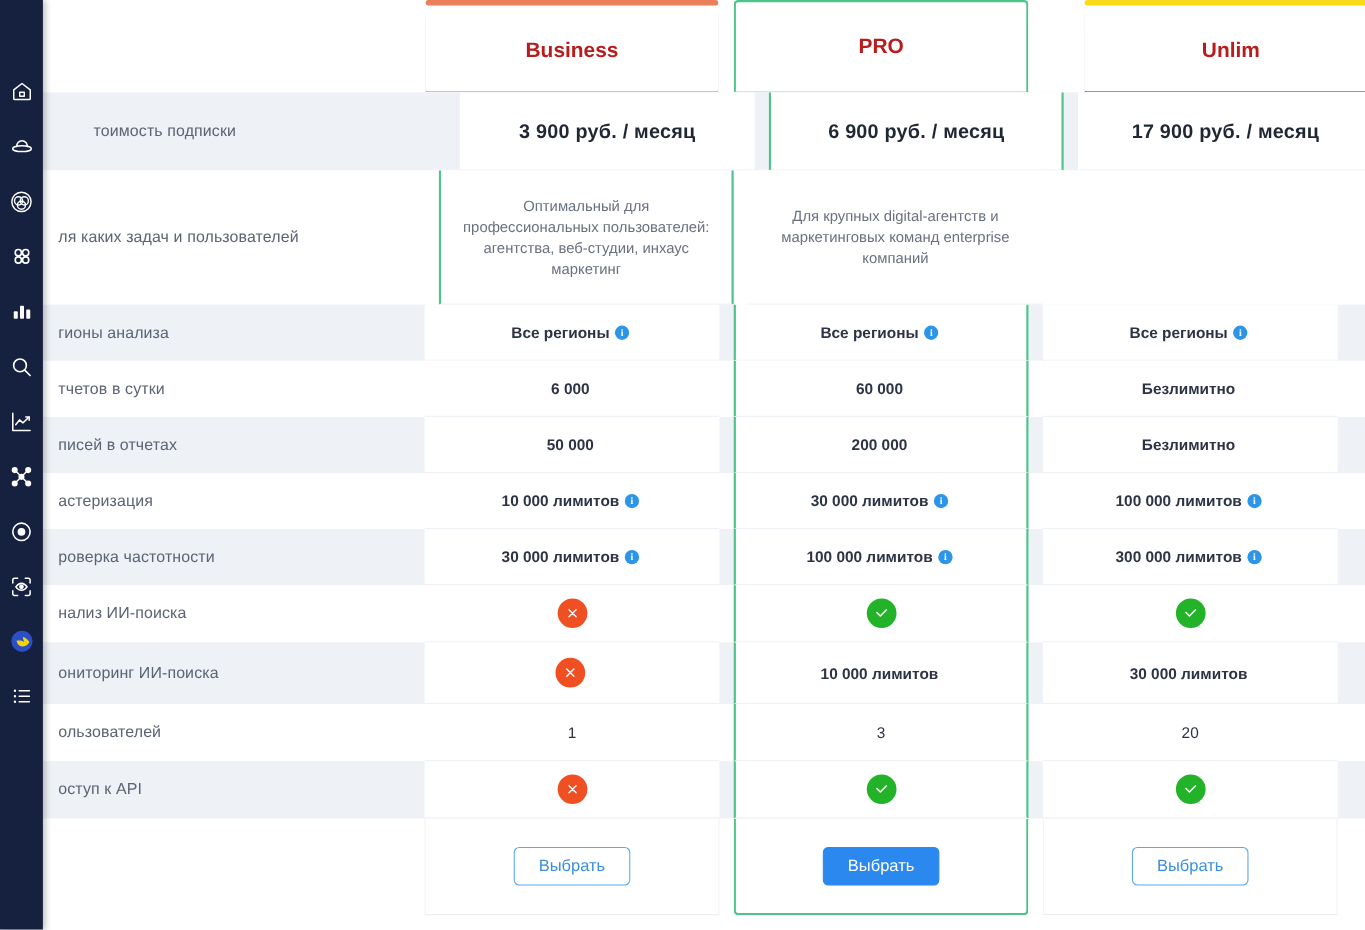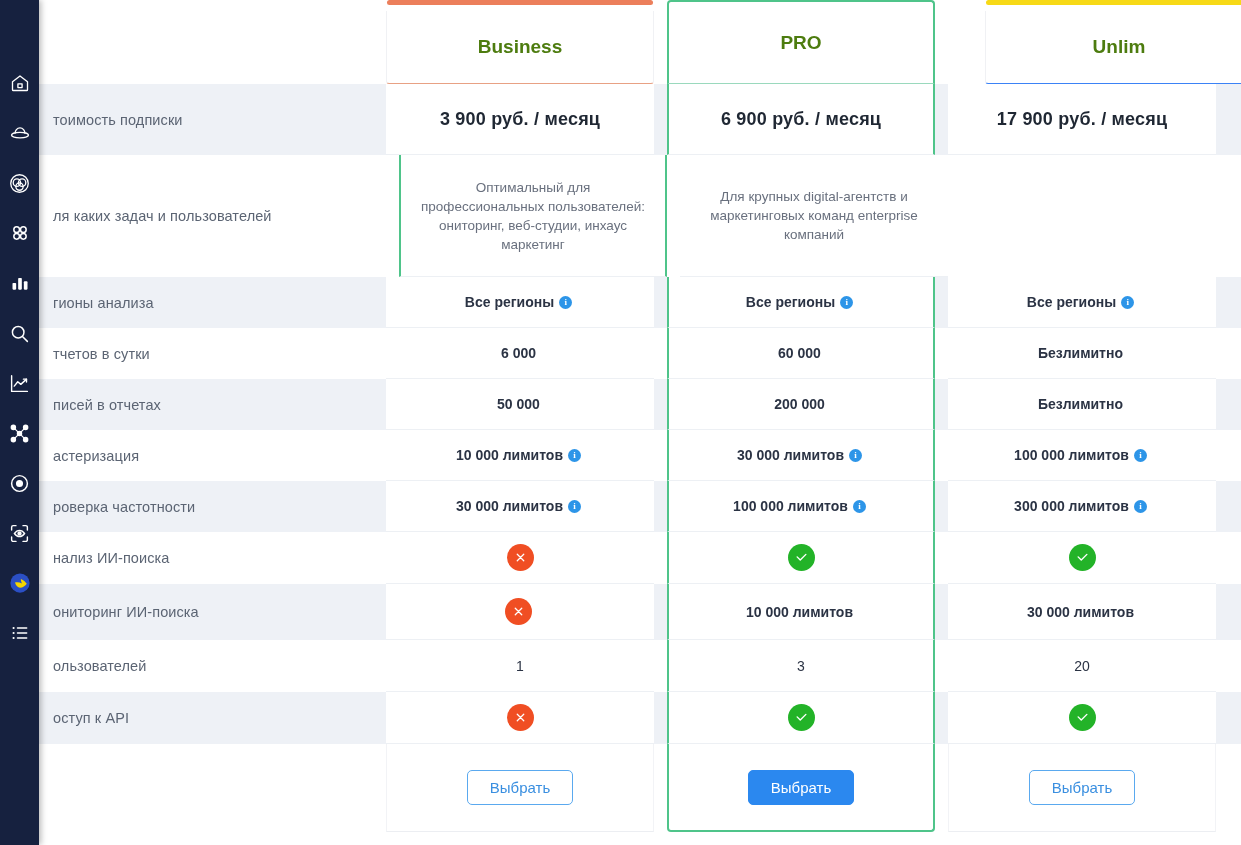--- a/index.html
+++ b/index.html
@@ -70,21 +70,21 @@
 
   
   #header-row{display:flex;width:1202px;height:84px;background:#ffffff;}
   .hdr-spacer{flex:0 0 347px;}
   .hdr-card{
     position:relative;
     flex:0 0 268px;
     box-sizing:border-box;
     background:#ffffff;
     display:flex;align-items:center;justify-content:center;
-    font-size:19px;font-weight:bold;color:#4d7c0f;
+    font-size:19px;font-weight:bold;color:#b91c1c;
   }
   .hdr-card .topbar{
     position:absolute;left:0;right:0;top:8px;height:5px;border-radius:3px;
   }
   .hdr-card.business{border:1px solid #f0f1f4;border-top:none;border-bottom:1px solid #e8a184;border-radius:0 0 3px 3px;margin-top:11px;height:73px;}
   .hdr-card.pro{border:2px solid #4fc48a;border-bottom:1px solid #9ad9bd;border-radius:4px 4px 0 0;height:84px;}
   .hdr-card.unlim{border:1px solid #f0f1f4;border-top:none;border-bottom:1px solid #3b82f6;border-radius:0 0 3px 3px;margin-top:11px;height:73px;margin-left:37px;}
   #bar-business{background:#ec7f5b;top:-11px;}
   #bar-unlim{background:#f7d916;top:-11px;}
 
@@ -269,21 +269,21 @@
     </div>
     <div class="gap"></div>
 
     <div class="hdr-card unlim">
       <div class="topbar" id="bar-unlim"></div>
       <span>Unlim</span>
     </div>
   </div>
 
   <div id="rows-host">
-      <div class="grid-row striped" style="height: 71px;">
+      <div class="grid-row striped" style="height: 71px; padding-left: 32px;">
         <div class="lbl-cell">тоимость подписки</div>
         <div class="col-wrap price">
           <span class="cell-inner">
             <span>3 900 руб. / месяц</span>
           </span>
         </div>
         <div class="gap"></div>
         <div class="col-wrap price pro">
           <span class="cell-inner">
             <span>6 900 руб. / месяц</span>
@@ -294,21 +294,21 @@
           <span class="cell-inner">
             <span>17 900 руб. / месяц</span>
           </span>
         </div>
       </div>
       <div class="grid-row plain" style="height: 122px;">
         <div class="lbl-cell">ля каких задач и пользователей</div>
         <div class="gap"></div>
         <div class="col-wrap light pro">
           <span class="cell-inner">
-            <span>Оптимальный для профессиональных пользователей: ониторинг, веб-студии, инхаус маркетинг</span>
+            <span>Оптимальный для профессиональных пользователей: агентства, веб-студии, инхаус маркетинг</span>
           </span>
         </div>
         <div class="gap"></div>
         <div class="col-wrap light">
           <span class="cell-inner">
             <span>Для крупных digital-агентств и маркетинговых команд enterprise компаний</span>
           </span>
         </div>
       </div>
       <div class="grid-row striped" style="height: 51px;">

